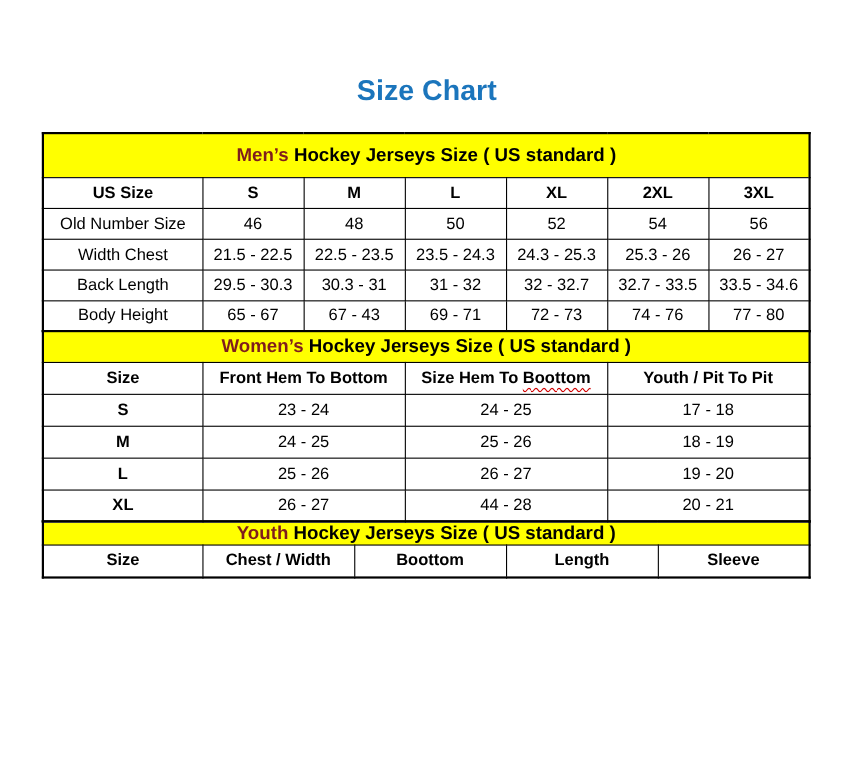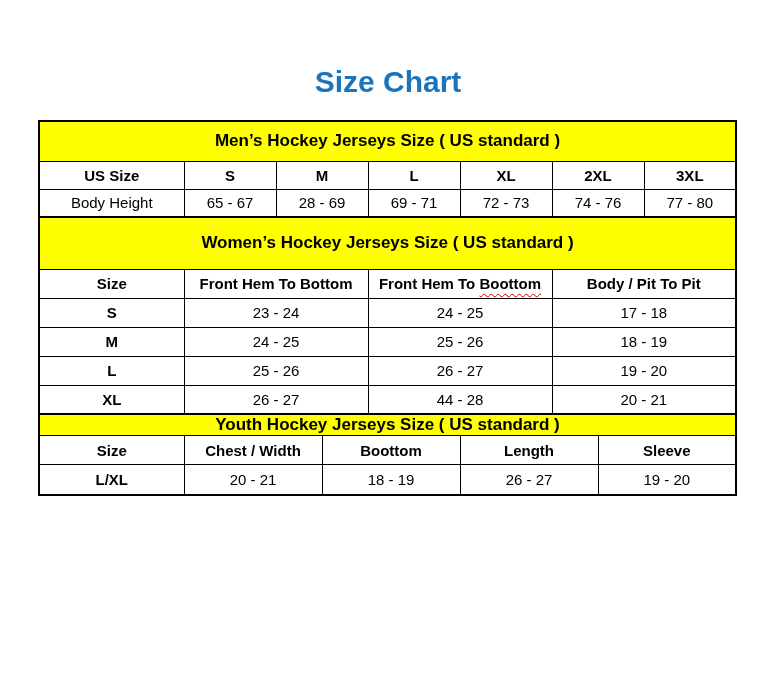--- a/index.html
+++ b/index.html
@@ -3,41 +3,41 @@
 <meta charset="utf-8">
 <style>
   html,body{margin:0;padding:0;}
   body{
     width:776px;height:692px;background:#ffffff;
     font-family:"Liberation Sans","DejaVu Sans",sans-serif;
     color:#000;
   }
   .page-title{
     margin:0;padding-top:64px;height:36px;line-height:36px;
-    text-align:center;font-size:30px;font-weight:bold;color:#1B75BC;
+    text-align:center;font-size:26px;font-weight:bold;color:#1B75BC;
   }
   .stack{margin:20px 0 0 38px;width:697px;}
   table{
     border-collapse:collapse;table-layout:fixed;width:697px;
     font-size:15px;
   }
   table{border:2px solid #000;}
   .stack table + table{margin-top:-2px;}
   td,th{
     border:1px solid #000;padding:0 2px;text-align:center;vertical-align:middle;
     overflow:hidden;white-space:nowrap;font-weight:normal;
   }
   td.band{
     background:#FFFF00;font-weight:bold;font-size:17px;border:1px solid #000;
   }
-  .band .kw{color:#000000;}
+  .band .kw{color:#7f1d1d;}
   .hdr{font-weight:bold;margin-top:39px;}
   .men-band{height:40px;}
   .men-row{height:28px;}
-  .women-band{height:52px;}
+  .women-band{height:28px;}
   .women-row{height:29px;}
   .youth-band{height:16px;}
   .youth-hdr-row{height:29px;}
   .youth-row{height:30px;}
   .typo{
     text-decoration-line:underline;
     text-decoration-style:wavy;
     text-decoration-color:#d00000;
     text-decoration-thickness:1px;
     text-underline-offset:4px;
@@ -76,23 +76,50 @@
     <tr class="men-row">
       <td class="hdr">US Size</td>
       <td class="hdr">S</td>
       <td class="hdr">M</td>
       <td class="hdr">L</td>
       <td class="hdr">XL</td>
       <td class="hdr">2XL</td>
       <td class="hdr">3XL</td>
     </tr>
     <tr class="men-row">
+      <td>Old Number Size</td>
+      <td>46</td>
+      <td>48</td>
+      <td>50</td>
+      <td>52</td>
+      <td>54</td>
+      <td>56</td>
+    </tr>
+    <tr class="men-row">
+      <td>Width Chest</td>
+      <td>21.5 - 22.5</td>
+      <td>22.5 - 23.5</td>
+      <td>23.5 - 24.3</td>
+      <td>24.3 - 25.3</td>
+      <td>25.3 - 26</td>
+      <td>26 - 27</td>
+    </tr>
+    <tr class="men-row">
+      <td>Back Length</td>
+      <td>29.5 - 30.3</td>
+      <td>30.3 - 31</td>
+      <td>31 - 32</td>
+      <td>32 - 32.7</td>
+      <td>32.7 - 33.5</td>
+      <td>33.5 - 34.6</td>
+    </tr>
+    <tr class="men-row">
       <td>Body Height</td>
       <td>65 - 67</td>
-      <td>28 - 69</td>
+      <td>67 - 43</td>
       <td>69 - 71</td>
       <td>72 - 73</td>
       <td>74 - 76</td>
       <td>77 - 80</td>
     </tr>
   </tbody>
     </table>
 
   <table>
     <colgroup>
@@ -104,23 +131,23 @@
     <tbody>
         <tr class="women-band">
       <td class="band" colspan="4">
         <span class="kw">Women’s</span><span> Hockey Jerseys Size ( US standard )</span>
       </td>
     </tr>
     <tr class="women-row">
       <td class="hdr">Size</td>
       <td class="hdr">Front Hem To Bottom</td>
       <td class="hdr">
-        <span>Front Hem To </span><span class="typo">Boottom</span>
+        <span>Size Hem To </span><span class="typo">Boottom</span>
       </td>
-      <td class="hdr">Body / Pit To Pit</td>
+      <td class="hdr">Youth / Pit To Pit</td>
     </tr>
     <tr class="women-row">
       <td class="hdr">S</td>
       <td>23 - 24</td>
       <td>24 - 25</td>
       <td>17 - 18</td>
     </tr>
     <tr class="women-row">
       <td class="hdr">M</td>
       <td>24 - 25</td>
@@ -156,23 +183,16 @@
         <span class="kw">Youth</span><span> Hockey Jerseys Size ( US standard )</span>
       </td>
     </tr>
     <tr class="youth-hdr-row">
       <td class="hdr">Size</td>
       <td class="hdr">Chest / Width</td>
       <td class="hdr">Boottom</td>
       <td class="hdr">Length</td>
       <td class="hdr">Sleeve</td>
     </tr>
-    <tr class="youth-row">
-      <td class="hdr">L/XL</td>
-      <td>20 - 21</td>
-      <td>18 - 19</td>
-      <td>26 - 27</td>
-      <td>19 - 20</td>
-    </tr>
   </tbody>
     </table>
 
 </div>
 
 </body></html>

